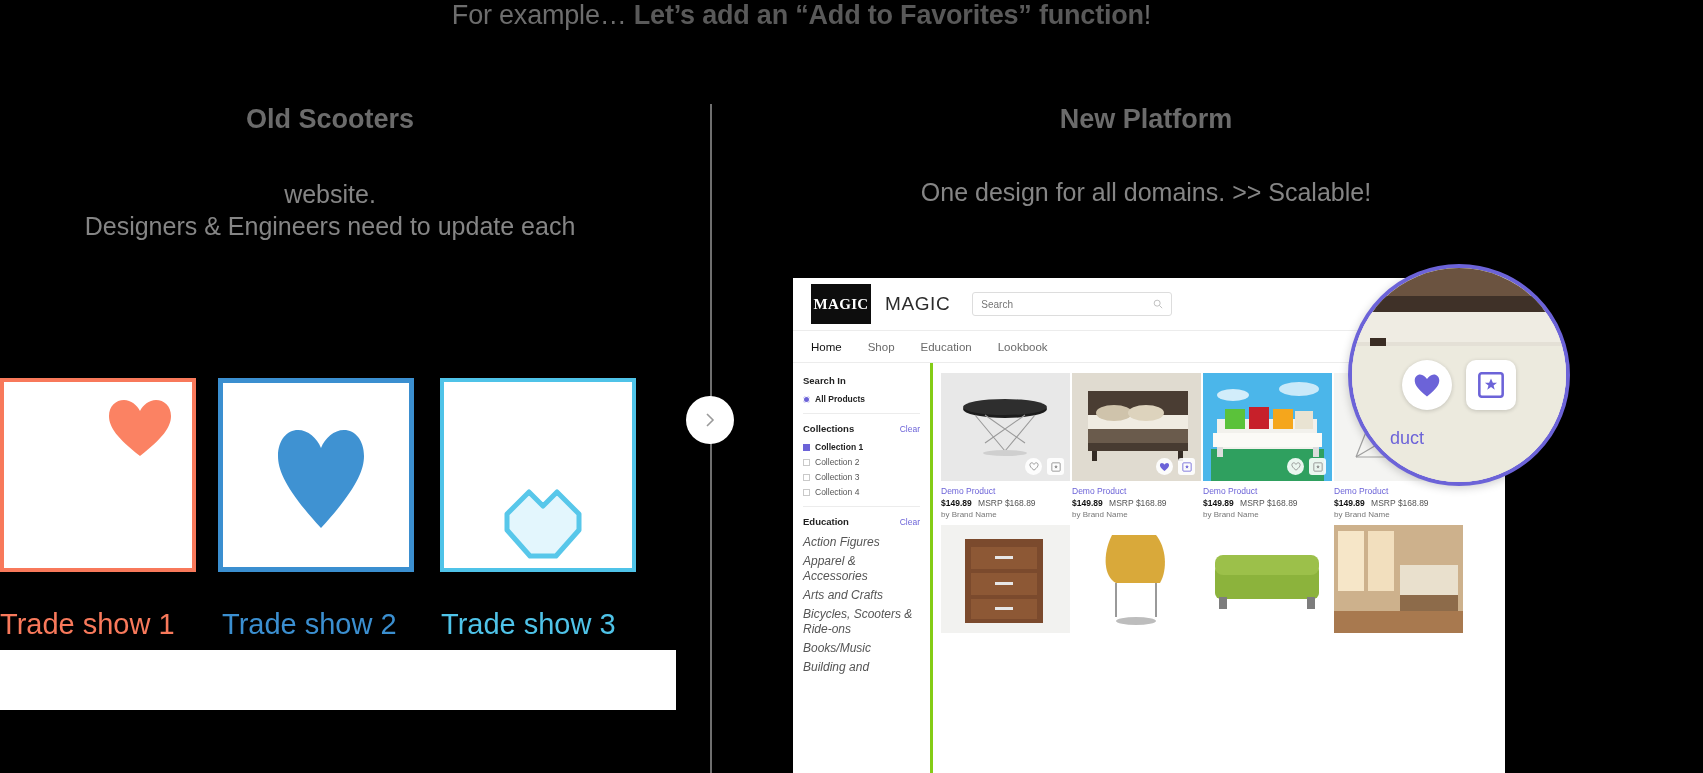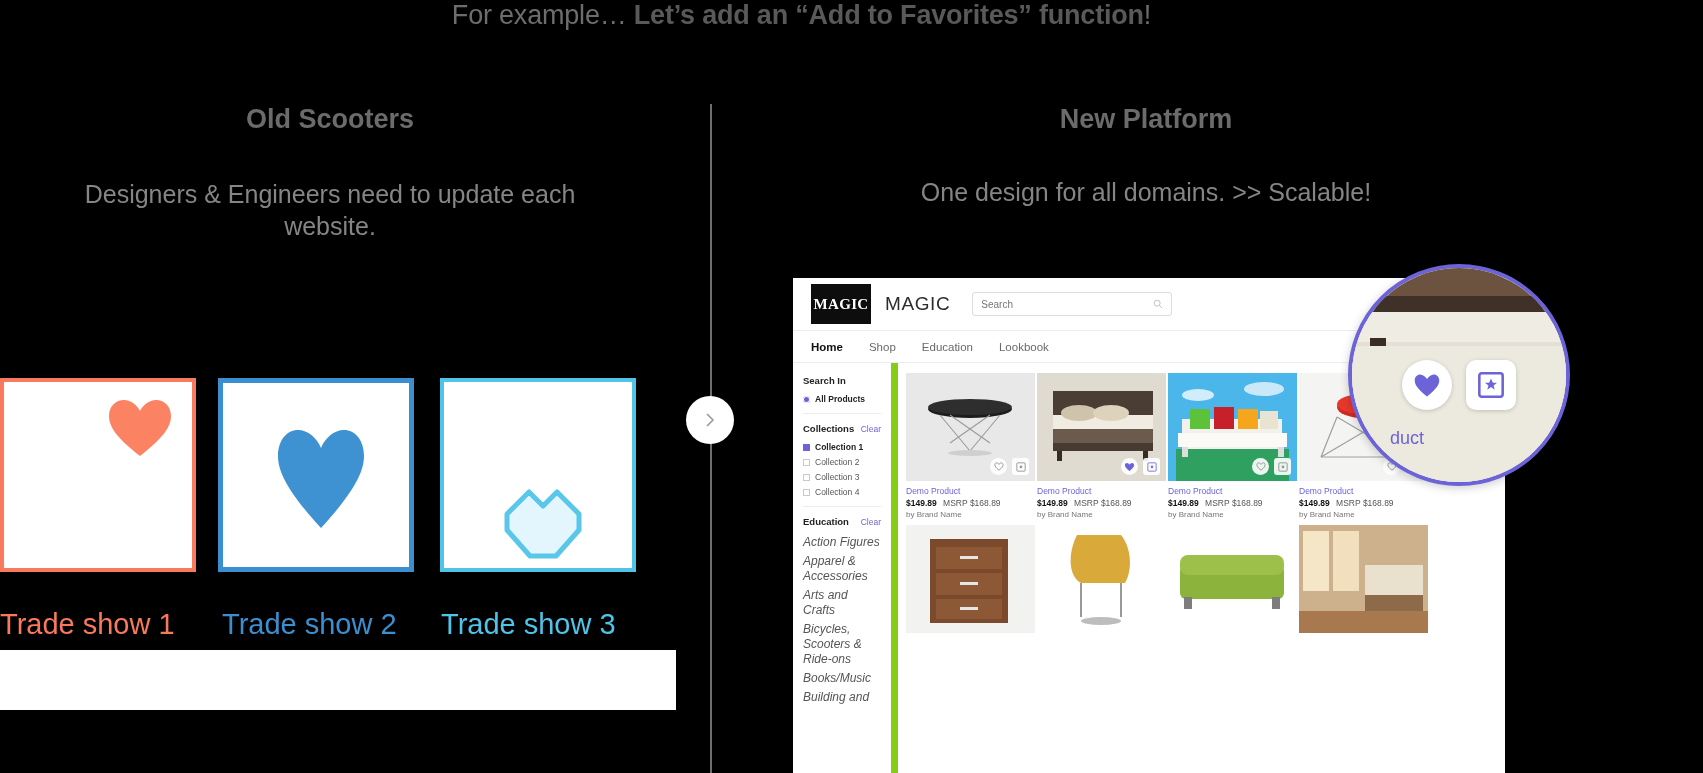--- a/index.html
+++ b/index.html
@@ -69,24 +69,24 @@
   .searchbox input { border:0; outline:0; font-size:10px; color:#999; flex:1;
                      font-family:"Liberation Sans", sans-serif; background:transparent; }
   .hdr-icons { margin-left:auto; display:flex; align-items:center; gap:16px; padding-right:8px; }
   .hdr-ic { position:relative; color:#5a5a5a; }
   .badge { position:absolute; top:-5px; right:-6px; background:#6c63d8; color:#fff;
            font-size:7px; width:11px; height:11px; border-radius:50%;
            display:flex; align-items:center; justify-content:center; }
 
   .bw-nav { height:32px; display:flex; align-items:center; gap:26px; padding:0 18px;
             border-bottom:1px solid #ececec; font-size:11.5px; color:#6a6a6a; }
-  .bw-nav .active { color:#111; font-weight:bold;text-align:center; }
+  .bw-nav .active { color:#111; font-weight:normal;text-align:center; }
 
   .bw-body { display:flex; height:410px; }
-  .sidebar { width:105px; border-right:7px solid #84cc16; padding:12px 10px; }
+  .sidebar { width:140px; border-right:3px solid #84cc16; padding:12px 10px; }
   .sb-head { font-size:9.5px; font-weight:bold; color:#222; margin-bottom:8px;
              display:flex; justify-content:space-between; align-items:center; }
   .sb-clear { color:#6c63d8; font-weight:normal; font-size:8.5px; }
   .sb-row { display:flex; align-items:center; gap:5px; font-size:8.5px;
             color:#555; margin-bottom:5px; }
   .sb-row.bold { font-weight:bold; color:#222; }
   .radio-dot { width:7px; height:7px; border-radius:50%; background:#6c63d8;
                box-shadow:0 0 0 1px #fff inset; }
   .cb { width:7px; height:7px; border:1px solid #c9c9c9; background:#fff; }
   .cb.on { background:#6c63d8; border-color:#6c63d8; }
@@ -132,22 +132,22 @@
 
 <div class="divider"></div>
 <div class="divider-knob">
   <svg width="12" height="16" viewBox="0 0 12 16">
       <path d="M3 2 L9 8 L3 14" fill="none" stroke="#9a9a9a" stroke-width="1.6"></path>
     </svg>
 </div>
 
 <div class="col-head left-head">Old Scooters</div>
 <div class="col-sub left-sub">
+  <div>website.</div>
   <div>Designers &amp; Engineers need to update each</div>
-  <div>website.</div>
 </div>
 
 <div class="ts-box ts-1">
   <svg class="heart-a" width="66" height="60" viewBox="0 0 66 60">
     <path d="M33 58 C10 40 2 29 2 18 C2 8 9 2 17 2 C24 2 30 7 33 13 C36 7 42 2 49 2 C57 2 64 8 64 18 C64 29 56 40 33 58 Z" fill="#fb8263"></path>
   </svg>
 </div>
 <div class="ts-box ts-2">
   <svg class="heart-b" width="90" height="102" viewBox="0 0 90 102">
     <path d="M45 100 C12 64 2 44 2 28 C2 12 11 2 22 2 C32 2 41 10 45 20 C49 10 58 2 68 2 C79 2 88 12 88 28 C88 44 78 64 45 100 Z" fill="#3f92d2"></path>

